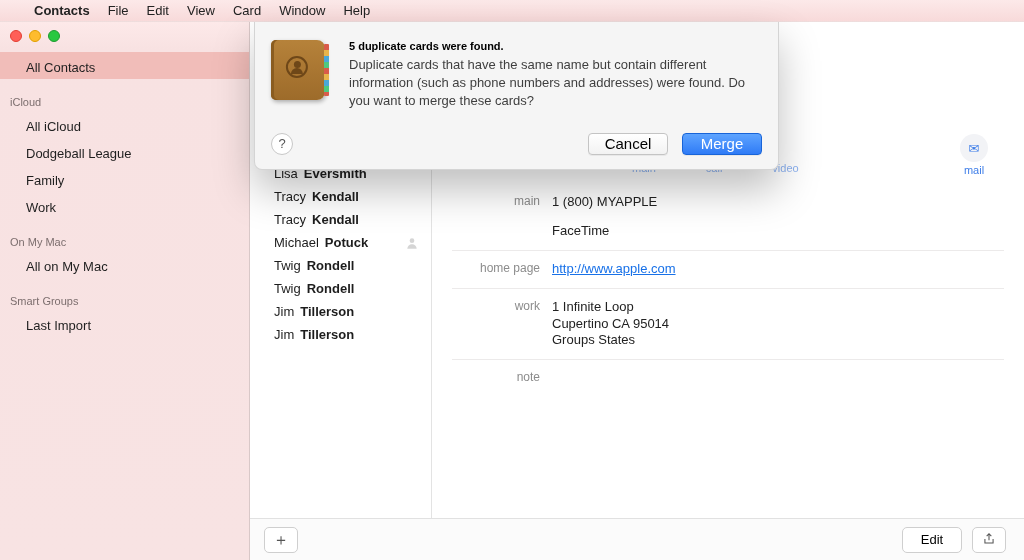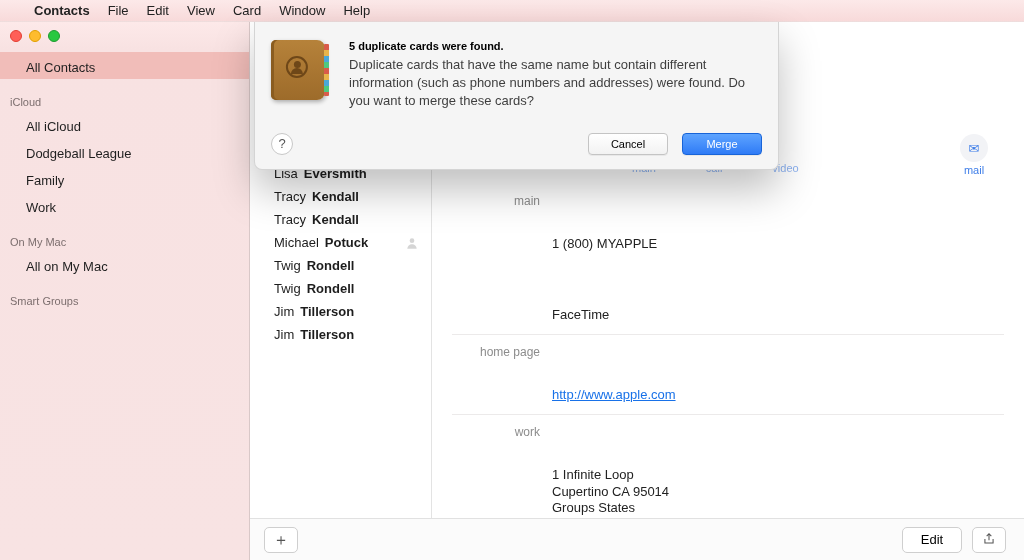--- a/index.html
+++ b/index.html
@@ -145,21 +145,20 @@
   .field-label {
     width: 120px;
     text-align: right;
     color: #8c8c8c;
     font-size: 12px;
     padding-right: 12px;
   }
   .field-val {
     color: #222;
     line-height: 1.3;
-    margin-top: 42px;
   }
   .field-val a { color: #1871e8; text-decoration: underline; }
   .hr {
     border-top: 1px solid #eceaea;
     margin: 4px 20px;
   }
 
   .bottom-bar {
     position: absolute;
     bottom: 0; left: 0; right: 0;
@@ -278,21 +277,21 @@
   .help-btn {
     width:22px;height:22px;border-radius:50%;
     border:1px solid #c8c8c8;background:#fff;
     font-size:13px;color:#555;
     position:absolute; left:16px; bottom:14px;
     line-height: 18px;
   }
   .mac-btn {
     min-width:80px;height:22px;
     border-radius:4px;
-    font-size:11px;
+    font-size:15px;
     border:1px solid #c4c4c4;
     background:linear-gradient(#fff,#f2f2f2);
     box-shadow: 0 1px 0 rgba(0,0,0,0.05);
   }
   .mac-btn.primary {
     border:1px solid #1864d8;
     background:linear-gradient(#5ea4ff,#2f7bf6);
     color:#fff;
   }
 </style>
@@ -324,20 +323,21 @@
     <div class="sb-header">iCloud</div>
     <div class="sb-item">All iCloud</div>
     <div class="sb-item">Dodgeball League</div>
     <div class="sb-item">Family</div>
     <div class="sb-item">Work</div>
 
     <div class="sb-header">On My Mac</div>
     <div class="sb-item">All on My Mac</div>
 
     <div class="sb-header">Smart Groups</div>
+    <div class="sb-item">Last Import</div>
   </div>
 
   <div class="mid">
     <div class="mid-inner">
       <div class="mid-list" id="contact-list">
           <div class="contact-row">
             <span class="first">Lisa</span>
             <span class="last">Eversmith</span>
           </div>
           <div class="contact-row">

